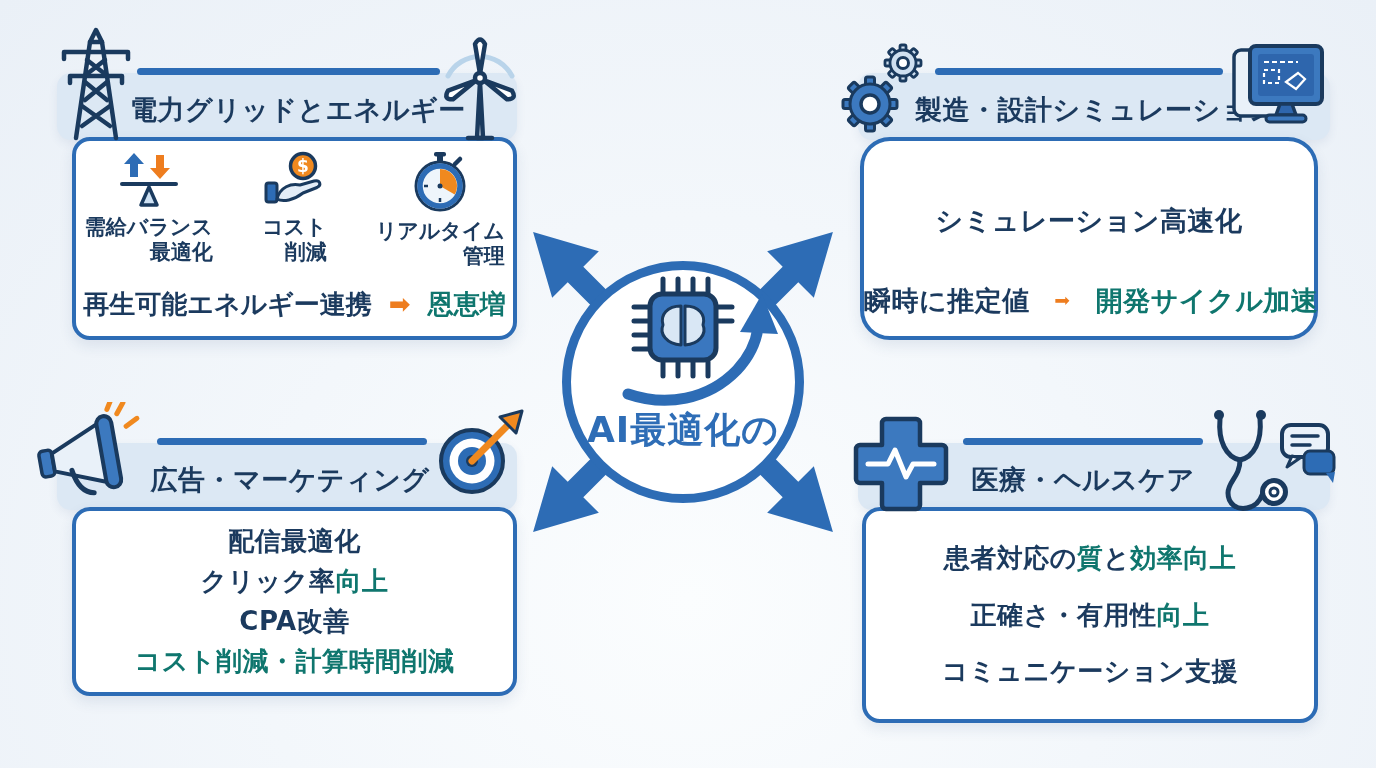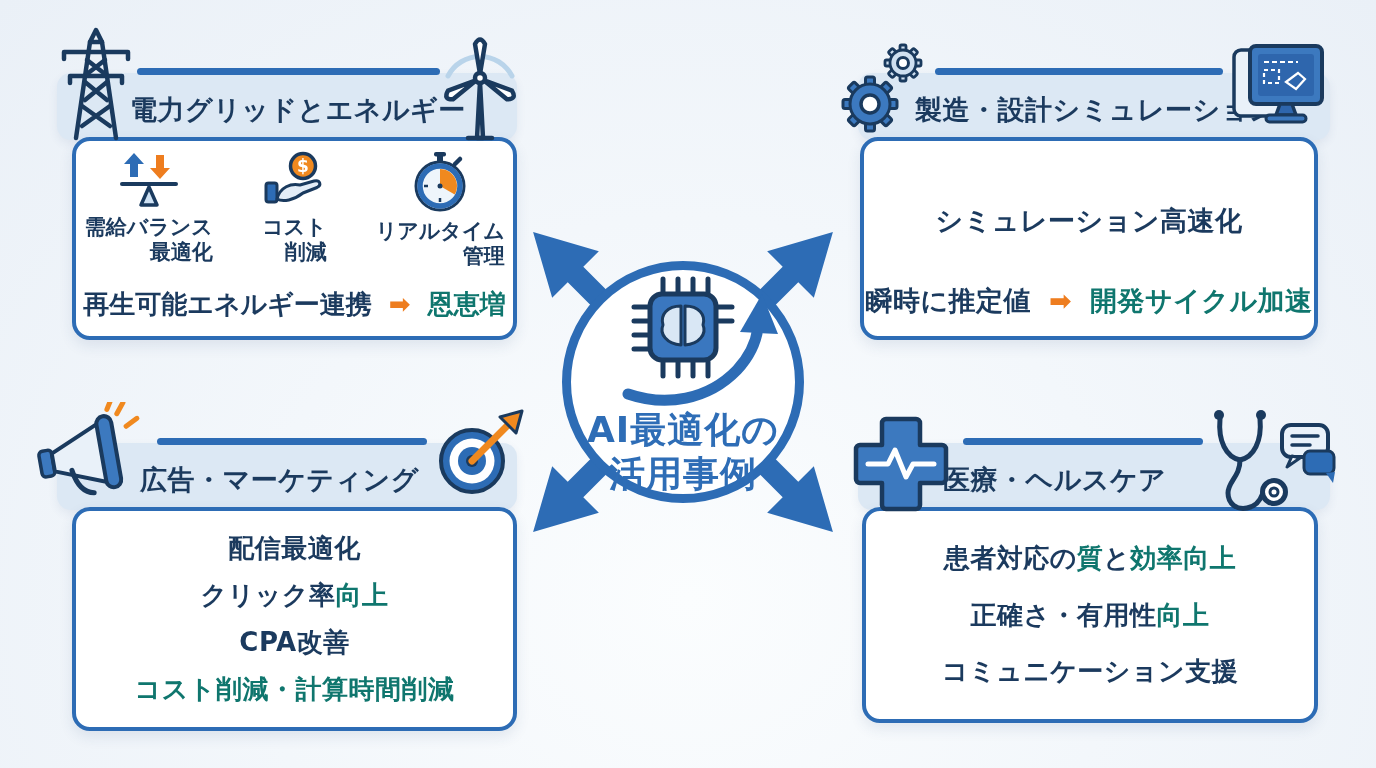--- a/index.html
+++ b/index.html
@@ -5,41 +5,41 @@
   html,body{margin:0;padding:0;}
   body{
     width:1376px;height:768px;position:relative;overflow:hidden;
     font-family:"DejaVu Sans",sans-serif;font-weight:bold;
     background:radial-gradient(ellipse at 50% 78%, #fbfdfe 0%, #f3f7fb 45%, #eaf0f7 100%);
   }
   .abs{position:absolute;}
   
   .band{position:absolute;height:67px;background:#dce8f4;border-radius:14px;box-shadow:0 4px 10px rgba(50,80,130,.08);}
   .accent{position:absolute;height:7px;background:#2d6cb5;border-radius:4px;}
-  .panel-title{position:absolute;color:#1b3a5e;font-size:27px;text-align:left;letter-spacing:.5px;white-space:nowrap;}
+  .panel-title{position:absolute;color:#1b3a5e;font-size:27px;text-align:center;letter-spacing:.5px;white-space:nowrap;}
   
   .panel-body{position:absolute;background:#ffffff;border:4px solid #2d6cb5;border-radius:18px;box-sizing:border-box;box-shadow:0 6px 14px rgba(40,70,120,.10);}
   .navy{color:#1b3a5e;}
   .orange{color:#0f766e;}
   .row-line{width:100%;text-align:center;font-size:26px;letter-spacing:.5px;white-space:nowrap;}
   .arrow-glyph{color:#ee7d1f;margin:0 8px;}
   
   .features{position:absolute;left:0;right:0;top:10px;display:flex;justify-content:space-around;}
   .feature{display:flex;flex-direction:column;align-items:center;width:146px;}
   .feature .flabel{margin-top:6px;font-size:21px;line-height:1.18;color:#1b3a5e;text-align:right;}
   .footnote{position:absolute;left:0;right:0;bottom:14px;text-align:center;font-size:26px;white-space:nowrap;}
   
   .hub-circle{position:absolute;left:562px;top:261px;width:242px;height:242px;border-radius:50%;
     background:#ffffff;border:9px solid #2d6cb5;box-sizing:border-box;z-index:2;}
   .hub-text{position:absolute;left:562px;top:408px;width:242px;text-align:center;z-index:3;
     color:#2e6db6;font-size:36px;line-height:1.22;letter-spacing:1px;}
   svg{display:block;}
   .z3{z-index:3;} .z2{z-index:2;} .z1{z-index:1;}
   .tr-line1{position:absolute;left:0;right:0;top:62px;}
-  .tr-line2{position:absolute;left:0;right:9px;top:142px;}
+  .tr-line2{position:absolute;left:0;right:9px;top:142px;font-family:Liberation Mono, monospace;}
   .list-col{position:absolute;left:0;right:0;top:0;bottom:0;display:flex;flex-direction:column;justify-content:space-evenly;padding:8px 0;}
 </style>
 </head>
 <body>
 
 <svg class="abs z1" width="1376" height="768" viewBox="0 0 1376 768" style="left:0;top:0;">
   <defs>
     <polygon id="ray" points="672,320 672,230 650,230 683,170 716,230 694,230 694,320" fill="#2d6cb5"></polygon>
   </defs>
   <use href="#ray" transform="rotate(45 683 382)"></use>
@@ -59,21 +59,20 @@
   <rect x="62" y="28" width="66" height="66" rx="12" fill="#3a77bf" stroke="#1a3a5e" stroke-width="5"></rect>
   <g fill="#d9e7f5" stroke="#1a3a5e" stroke-width="3" stroke-linejoin="round">
     <path d="M93,40 C79,40 72,49 75,59 C71,68 79,78 93,79 Z"></path>
     <path d="M97,40 C111,40 118,49 115,59 C119,68 111,78 97,79 Z"></path>
   </g>
   <path d="M40,128 C78,141 120,134 149,104 C162,90 168,76 170,62" stroke="#2d6cb5" stroke-width="11" fill="none" stroke-linecap="round"></path>
   <polygon points="152,66 174,28 190,68" fill="#2d6cb5"></polygon>
 </svg>
 <div class="hub-text">
   <div>AI最適化の</div>
-  <div>活用事例</div>
 </div>
 
 <div class="band" style="left:57px;top:73px;width:460px;"></div>
 <div class="accent" style="left:137px;top:68px;width:303px;"></div>
 <div class="panel-title" style="left:130px;top:92px;width:325px;">電力グリッドとエネルギー</div>
 
 <svg class="abs z2" style="left:54px;top:26px;" width="84" height="116" viewBox="0 0 84 116">
   <g stroke="#1a3a5e" stroke-width="4.5" fill="none" stroke-linecap="round" stroke-linejoin="round">
     <path d="M22,112 L36,16 M62,112 L48,16"></path>
     <path d="M36,16 L42,4 L48,16 Z"></path>
@@ -175,21 +174,21 @@
   <rect x="28" y="12" width="56" height="42" rx="3" fill="#2e66ad"></rect>
   <g stroke="#ffffff" stroke-width="2.2" fill="none">
     <rect x="34" y="28" width="15" height="13" stroke-dasharray="4 3"></rect>
     <path d="M56,40 l12,-9 7,6 -9,10 z"></path>
     <path d="M34,20 h34" stroke-dasharray="5 3"></path>
   </g>
   <path d="M50,62 h12 l4,11 h-20 z" fill="#2e66ad" stroke="#1a3a5e" stroke-width="3.5" stroke-linejoin="round"></path>
   <rect x="36" y="73" width="40" height="7" rx="3.5" fill="#3c79bf" stroke="#1a3a5e" stroke-width="3"></rect>
 </svg>
 
-<div class="panel-body" style="left:860px;top:137px;width:458px;height:203px;">
+<div class="panel-body" style="left:860px;top:137px;width:458px;height:203px;border-radius:30px;">
   <div class="row-line tr-line1" style="font-size:27px;">
     <span class="navy">シミュレーション高速化</span>
   </div>
   <div class="row-line tr-line2" style="font-size:27px;">
     <span class="navy">瞬時に推定値</span>
     <span class="arrow-glyph">➡</span>
     <span class="orange">開発サイクル加速</span>
   </div>
 </div>
 
@@ -214,21 +213,21 @@
 </svg>
 <svg class="abs z2" style="left:424px;top:405px;" width="104" height="104" viewBox="0 0 104 104">
   <circle cx="48" cy="56" r="31" fill="#2d6cb5" stroke="#1a3a5e" stroke-width="4"></circle>
   <circle cx="48" cy="56" r="22.5" fill="#ffffff"></circle>
   <circle cx="48" cy="56" r="14" fill="#2d6cb5"></circle>
   <circle cx="48" cy="56" r="6" fill="#1a3a5e"></circle>
   <line x1="48" y1="56" x2="86" y2="18" stroke="#f0891f" stroke-width="7" stroke-linecap="round"></line>
   <polygon points="98,6 76,12 92,28" fill="#f0891f" stroke="#1a3a5e" stroke-width="3" stroke-linejoin="round"></polygon>
 </svg>
 
-<div class="panel-body" style="left:72px;top:507px;width:445px;height:224px;">
+<div class="panel-body" style="left:72px;top:507px;width:445px;height:189px;">
   <div class="list-col">
     <div class="row-line">
       <span class="navy">配信最適化</span><span class="orange"></span>
     </div>
     <div class="row-line">
       <span class="navy">クリック率</span><span class="orange">向上</span>
     </div>
     <div class="row-line">
       <span class="navy">CPA改善</span><span class="orange"></span>
     </div>

